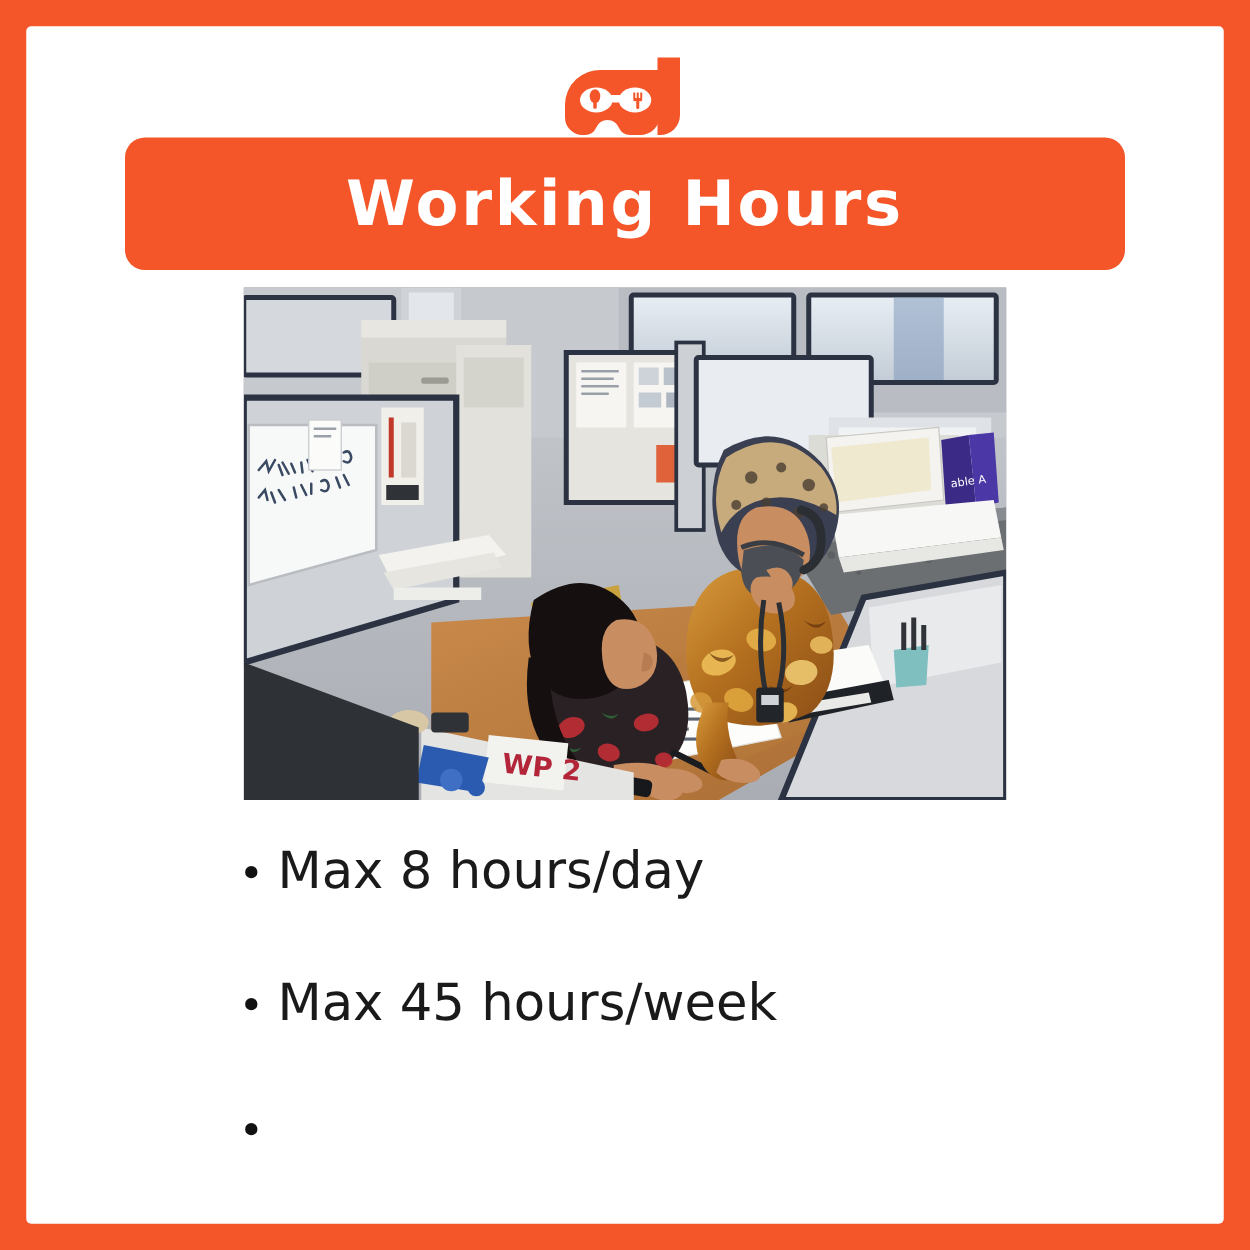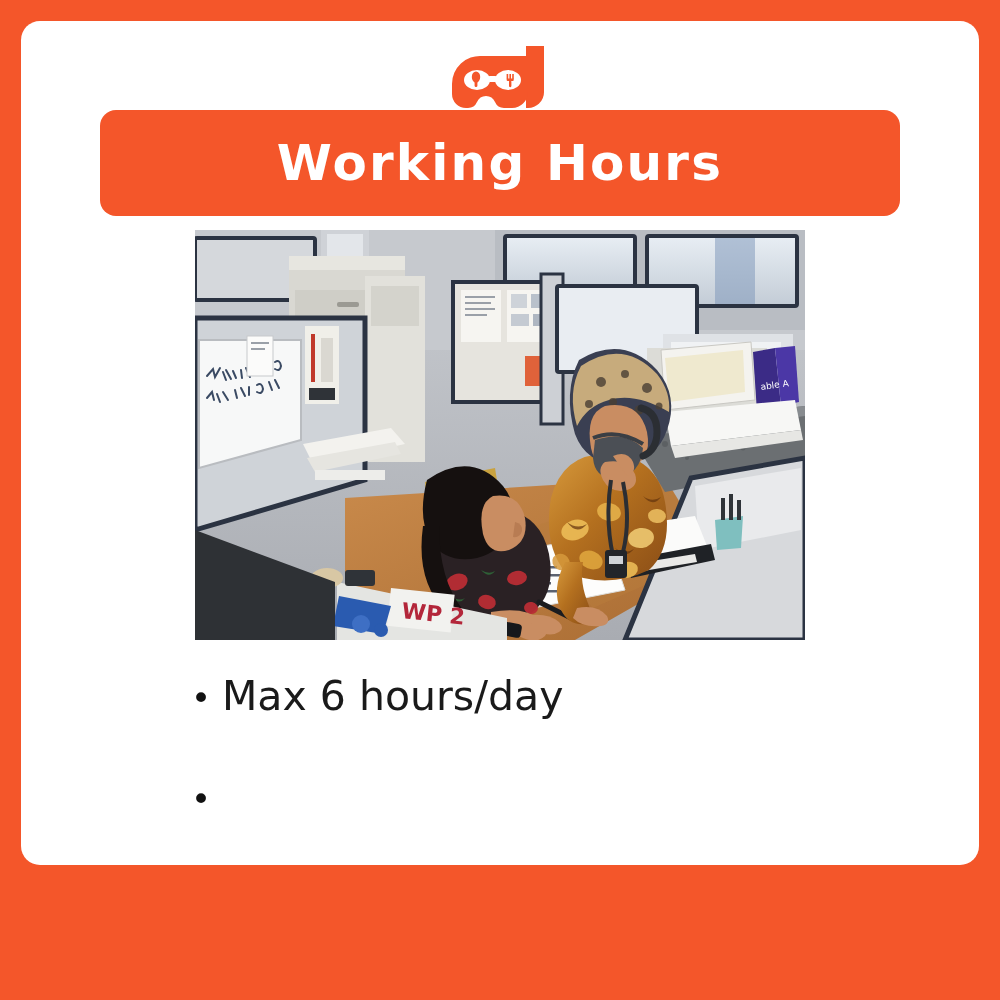--- a/index.html
+++ b/index.html
@@ -20,23 +20,23 @@
     width: 1000px;
     height: 1000px;
     background: #F4562A;
     box-sizing: border-box;
   }
   .card {
     position: absolute;
     left: 21px;
     top: 21px;
     width: 958px;
-    height: 844px;
+    height: 958px;
     background: #FFFFFF;
-    border-radius: 19px;
+    border-radius: 4px;
     box-sizing: border-box;
     overflow: hidden;
   }
 
   
   .logo-wrap {
     position: absolute;
     left: 0;
     top: 16px;
     width: 958px;
@@ -373,27 +373,28 @@
         <ellipse cx="132" cy="348" rx="16" ry="10" fill="#d8c7a4"></ellipse>
 
         <path d="M0 300 L140 352 L140 410 L0 410 Z" fill="#2e3135"></path>
       </svg>
     </div>
 
     <div class="bullets">
 
       <div class="bullet-row">
         <span class="bullet-dot">•</span>
-        <span class="bullet-label">Max 6 hours/day</span>
+        <span class="bullet-label">Max 8 hours/day</span>
+      </div>
+
+      <div class="bullet-row">
+        <span class="bullet-dot">•</span>
+        <span class="bullet-label">Max 45 hours/week</span>
       </div>
 
       <div class="bullet-row">
         <span class="bullet-dot">•</span>
       </div>
 
-      <div class="bullet-row">
-        <span class="bullet-dot">•</span>
-      </div>
-
     </div>
 
   </div>
 </div>
 
 </body></html>

